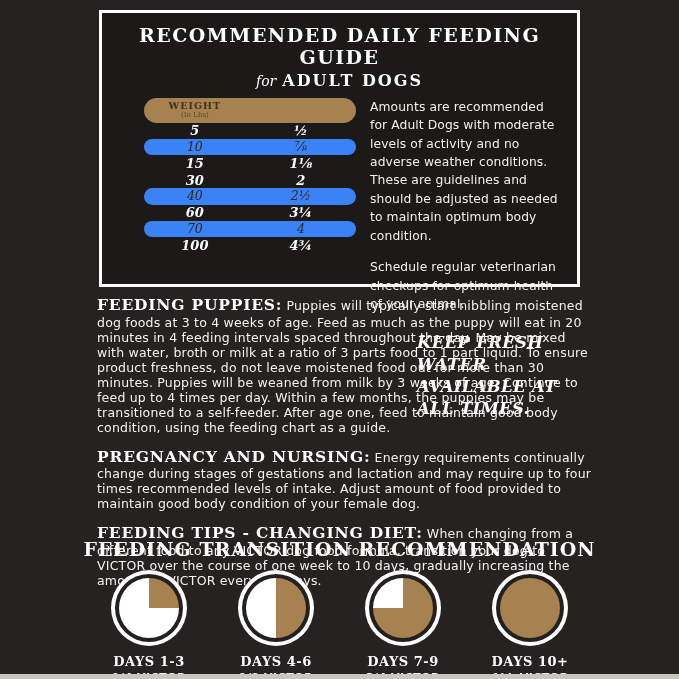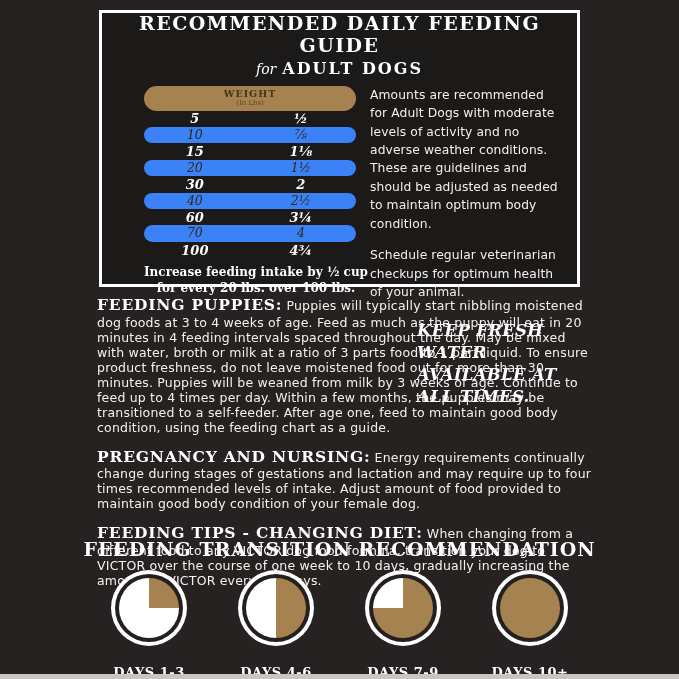--- a/index.html
+++ b/index.html
@@ -6,37 +6,37 @@
   .canvas{
     position:relative;width:679px;height:679px;overflow:hidden;
     background:#262222;
     font-family:"DejaVu Sans", sans-serif;
     color:#f4f1ee;
   }
   
   .guide-box{
     position:absolute;left:99px;top:10px;width:481px;height:277px;
     box-sizing:border-box;border:3px solid #ffffff;background:#1c1919;
-    padding-top:0;
+    padding-top:12px;
   }
   .guide-title{
     text-align:center;font-family:"DejaVu Serif", serif;font-weight:bold;
     font-size:19px;letter-spacing:1.5px;color:#ffffff;line-height:1.15;
   }
   .guide-subtitle{
     text-align:center;font-family:"DejaVu Serif", serif;color:#ffffff;
     font-size:16px;margin-top:2px;letter-spacing:1px;
   }
   .guide-subtitle .prefix{font-style:italic;font-weight:normal;font-size:14px;letter-spacing:0;margin-right:6px;}
   .guide-subtitle .main{font-weight:bold;letter-spacing:2px;}
   .guide-content{display:flex;margin-top:8px;padding-left:42px;padding-right:14px;}
   
   .feed-table{width:212px;flex:none;}
   .pill-header{
-    background:#A5824F;border-radius:13px;height:25px;display:flex;align-items:center;justify-content:center;
+    background:#A5824F;border-radius:13px;height:25px;display:flex;align-items:center;
   }
   .pill-header .hcell{flex:1;text-align:center;line-height:1;}
   .pill-header .hcell.w{flex:0 0 48%;}
   .pill-header .hcell.a{flex:0 0 52%;}
   .hmain{
     font-family:"DejaVu Serif", serif;font-weight:bold;font-size:9.5px;
     letter-spacing:1px;color:#42351b;display:block;
   }
   .hsub{font-family:"DejaVu Serif", serif;font-size:7px;color:#5a4a28;display:block;margin-top:1px;}
   .trow{height:16.4px;display:flex;align-items:center;}
@@ -75,21 +75,21 @@
   }
   .steps{display:flex;justify-content:center;gap:27px;margin-top:10px;}
   .step{width:100px;}
   .pie-ring{
     width:76px;height:76px;border-radius:50%;background:#ffffff;
     position:relative;margin:0 auto;
   }
   .pie-gap{position:absolute;inset:4px;border-radius:50%;background:#242020;}
   .pie{position:absolute;inset:8px;border-radius:50%;background:#A5824F;}
   .step-days{
-    margin-top:19px;font-family:"DejaVu Serif", serif;font-weight:bold;
+    margin-top:8px;font-family:"DejaVu Serif", serif;font-weight:bold;
     font-size:13px;letter-spacing:0.5px;color:#ffffff;
   }
   .step-ratio{
     margin-top:2px;font-weight:bold;font-size:11px;letter-spacing:0.5px;color:#ffffff;
   }
   .bottom-strip{position:absolute;left:0;bottom:0;width:679px;height:5px;background:#c9c6c2;}
 </style>
 </head>
 <body>
 
@@ -116,24 +116,20 @@
           <div class="cell a">½</div>
         </div>
         <div class="trow pill">
           <div class="cell w">10</div>
           <div class="cell a">⅞</div>
         </div>
         <div class="trow dark">
           <div class="cell w">15</div>
           <div class="cell a">1⅛</div>
         </div>
-        <div class="trow pill">
-          <div class="cell w">20</div>
-          <div class="cell a">1½</div>
-        </div>
         <div class="trow dark">
           <div class="cell w">30</div>
           <div class="cell a">2</div>
         </div>
         <div class="trow pill">
           <div class="cell w">40</div>
           <div class="cell a">2½</div>
         </div>
         <div class="trow dark">
           <div class="cell w">60</div>
@@ -141,21 +137,20 @@
         </div>
         <div class="trow pill">
           <div class="cell w">70</div>
           <div class="cell a">4</div>
         </div>
         <div class="trow dark">
           <div class="cell w">100</div>
           <div class="cell a">4¾</div>
         </div>
 
-        <div class="table-note">Increase feeding intake by ½ cup for every 20 lbs. over 100 lbs.</div>
       </div>
 
       <div class="guide-right">
         <p>Amounts are recommended for Adult Dogs with moderate levels of activity and no adverse weather conditions. These are guidelines and should be adjusted as needed to maintain optimum body condition.</p>
         <p>Schedule regular veterinarian checkups for optimum health of your animal.</p>
         <div class="water-notice">KEEP FRESH WATER AVAILABLE AT ALL TIMES.</div>
       </div>
     </div>
   </div>
 

